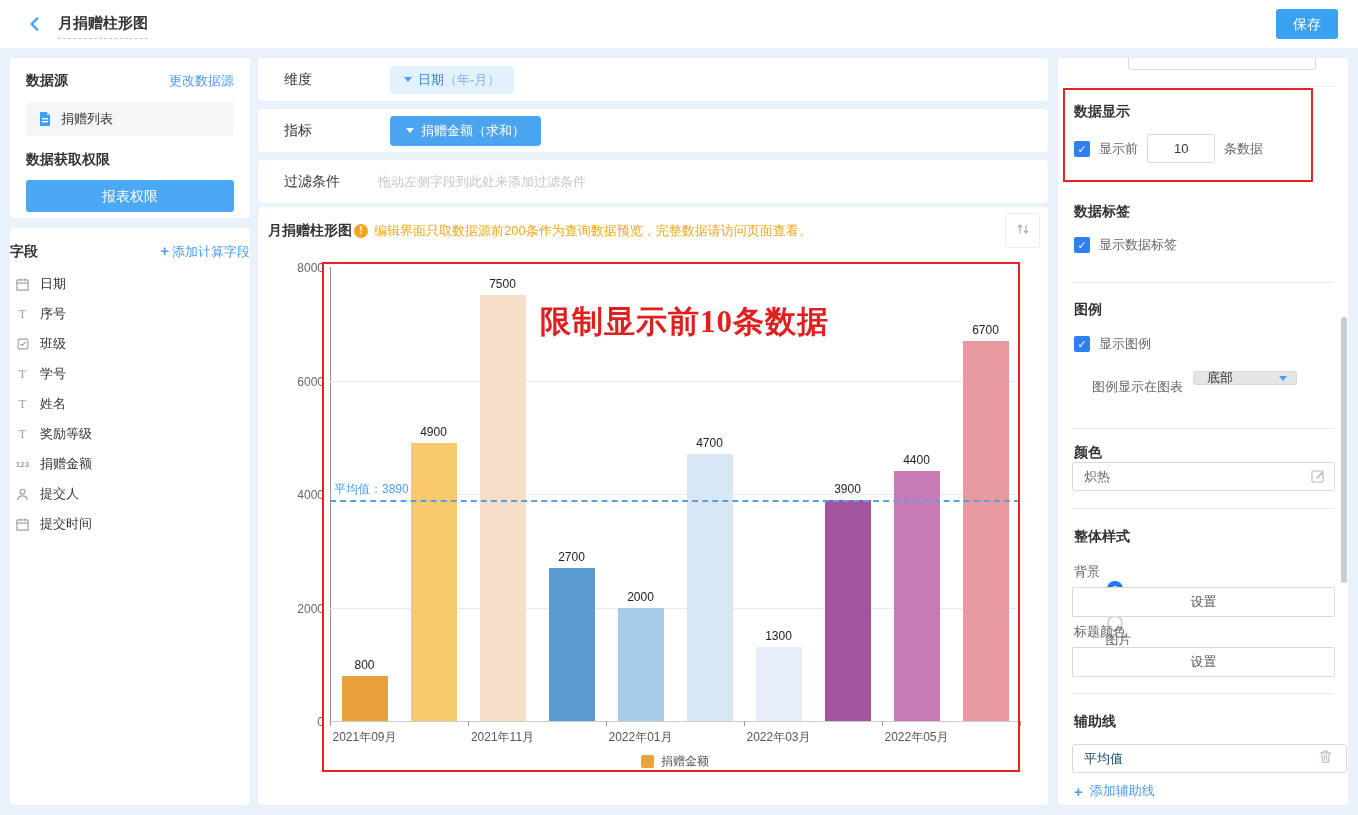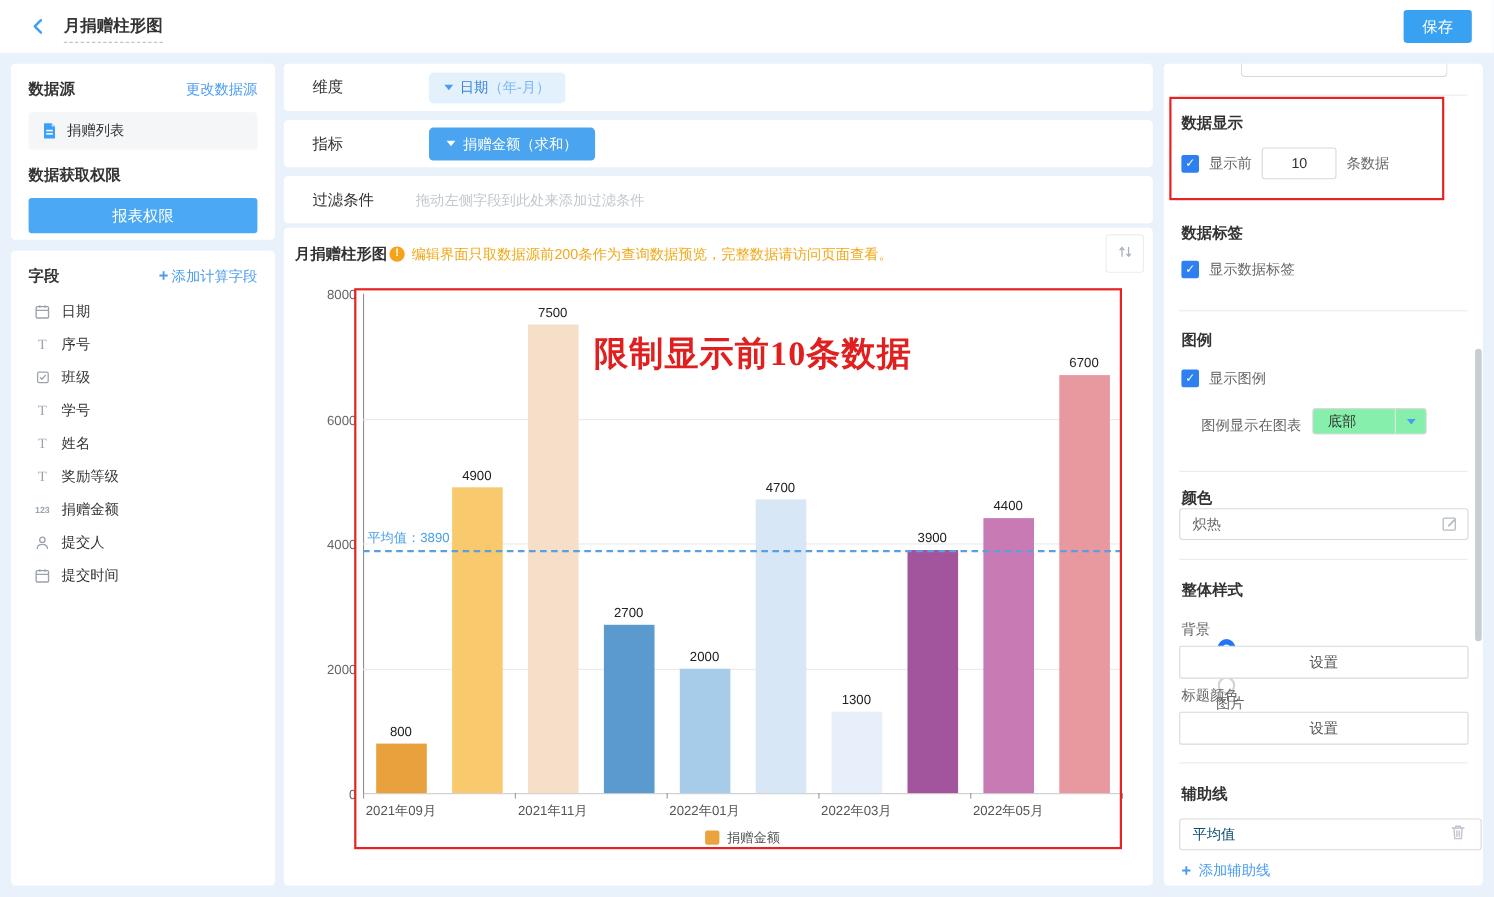--- a/index.html
+++ b/index.html
@@ -18,21 +18,21 @@
 
   
   .lp1 { left:10px; top:58px; width:240px; height:160px; padding:14px 16px; }
   .row-between { display:flex; justify-content:space-between; align-items:center; }
   .sec-title { font-size:14px; font-weight:bold; color:#333; }
   .link { color:#4a9cf0; font-size:13px; cursor:pointer; }
   .ds-item { margin-top:12px; height:34px; background:#f4f6f8; border-radius:3px; display:flex; align-items:center; gap:8px; padding-left:10px; }
   .perm-title { margin-top:15px; }
   .perm-btn { margin-top:11px; height:32px; width:100%; background:#4aa8f5; border:none; border-radius:3px; color:#fff; font-size:14px; text-align:center; line-height:32px; cursor:pointer; }
 
-  .lp2 { left:10px; top:228px; width:240px; height:577px; padding:14px 16px; }
+  .lp2 { left:10px; top:228px; width:240px; height:577px; padding:14px 0; }
   .field-list { margin-top:8px; }
   .field-item { height:30px; display:flex; align-items:center; gap:9px; padding-left:4px; cursor:pointer; color:#333; }
   .fi-icon { width:17px; display:inline-flex; justify-content:center; align-items:center; color:#99a3ae; }
   .icon-T { font-family:"Liberation Serif",serif; font-size:13px; color:#99a3ae; }
   .icon-123 { font-size:8px; font-weight:bold; color:#99a3ae; letter-spacing:0; }
   .plus { color:#4a9cf0; font-size:15px; font-weight:bold; margin-right:3px; }
 
   
   .cfg-row { position:absolute; left:258px; width:790px; height:43px; background:#fff; border-radius:4px;
              display:flex; align-items:center; padding-left:26px; }
@@ -77,21 +77,21 @@
   .rp { left:1058px; top:58px; width:290px; height:747px; overflow:hidden; }
   .partial-input { position:absolute; left:70px; top:-4px; width:188px; height:16px; border:1px solid #d9d9d9; border-top:none; border-radius:0 0 4px 4px; }
   .divider { position:absolute; left:14px; right:14px; border-top:1px solid #ebebeb; }
   .r-title { position:absolute; left:16px; font-size:14px; font-weight:bold; color:#333; }
   .r-label { font-size:13px; color:#666; }
   .check-row { position:absolute; display:flex; align-items:center; gap:9px; }
   .checkbox { width:16px; height:16px; background:#2e7ff0; border-radius:2px; color:#fff; font-size:11px; text-align:center; line-height:16px; cursor:pointer; flex:none; }
   .checkbox::after { content:"✓"; }
   .num-input { width:68px; height:29px; border:1px solid #d9d9d9; border-radius:3px; padding-left:26px; font-size:13px; color:#333; font-family:inherit; }
   .hl-right { left:5px; top:30px; width:250px; height:94px; }
-  .select-box { position:absolute; left:135px; top:313px; width:104px; height:24px; border:1px solid #d9d9d9; border-radius:3px; display:flex; align-items:center; cursor:pointer; background:#86efac; }
+  .select-box { position:absolute; left:135px; top:313px; width:104px; height:14px; border:1px solid #d9d9d9; border-radius:3px; display:flex; align-items:center; cursor:pointer; background:#e5e5e5; }
   .select-box .val { flex:1; padding-left:13px; font-size:13px; color:#333; }
   .select-box .caret-cell { width:28px; height:100%; border-left:1px solid #e3e3e3; display:flex; align-items:center; justify-content:center; }
   .text-input { position:absolute; height:29px; border:1px solid #d9d9d9; border-radius:3px; padding-left:11px; font-size:13px; font-family:inherit; background:#fff; }
   .edit-icon { position:absolute; right:22px; top:410px; cursor:pointer; }
   .radio-row { position:absolute; left:16px; top:505px; display:flex; align-items:center;flex-direction:column; }
   .radio-sel { width:16px; height:16px; border-radius:50%; border:5px solid #2176f5; background:#fff; cursor:pointer; }
   .radio-un { width:16px; height:16px; border-radius:50%; border:2px solid #cfd4da; background:#fff; cursor:pointer; }
   .set-btn { position:absolute; left:14px; width:263px; height:30px; border:1px solid #d9d9d9; border-radius:2px; background:#fff; font-size:13px; color:#555; text-align:center; line-height:28px; cursor:pointer; font-family:inherit; }
   .trash-btn { position:absolute; right:14px; top:690px; cursor:pointer; }
   .add-aux { position:absolute; left:16px; top:724px; display:flex; align-items:center; gap:4px; cursor:pointer; }

